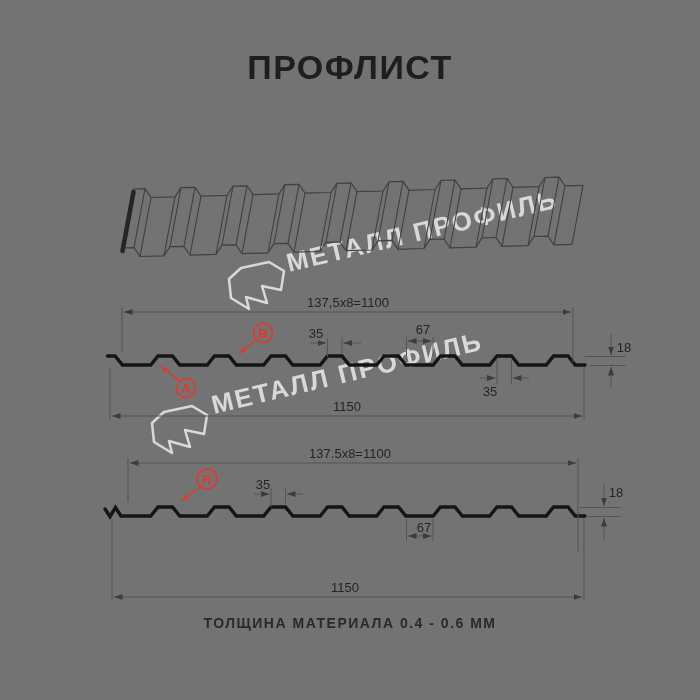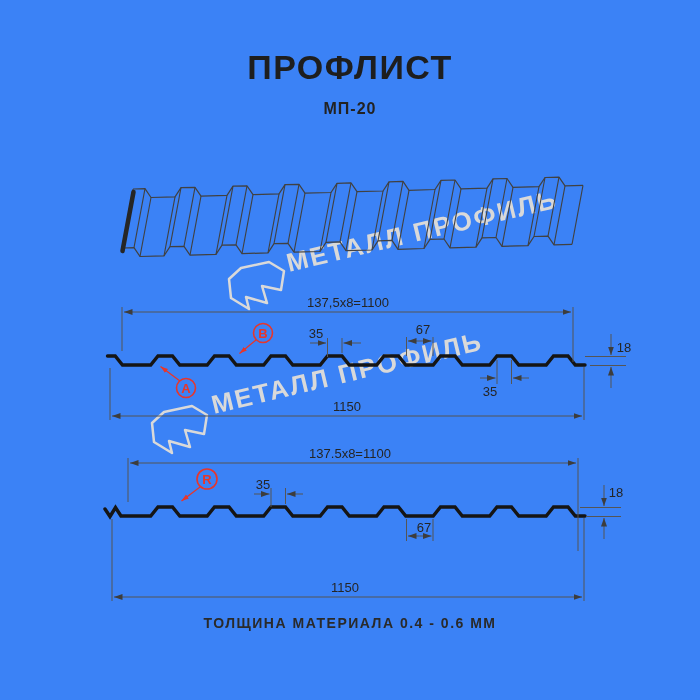--- a/index.html
+++ b/index.html
@@ -1,35 +1,34 @@
 <!DOCTYPE html>
 <html><head>
 <meta charset="utf-8">
 <style>
   html,body{margin:0;padding:0;background:#ffffff;}
-  .canvas{position:relative;width:700px;height:700px;background:#3b82f6;overflow:hidden;
+  .canvas{position:relative;width:700px;height:700px;background:#737373;overflow:hidden;
           font-family:"Liberation Sans", sans-serif;}
   .title{position:absolute;left:0;top:48px;width:700px;text-align:center;
          font-size:34px;font-weight:800;letter-spacing:1.5px;color:#1e1e1e;}
   .subtitle{position:absolute;left:0;top:100px;width:700px;text-align:center;
          font-size:16px;font-weight:600;letter-spacing:1px;color:#222;}
   .footer{position:absolute;left:0;top:615px;width:700px;text-align:center;
          font-size:14px;font-weight:600;letter-spacing:1.5px;color:#2a2a2a;}
   svg{position:absolute;left:0;top:0;}
   .dimtxt{font-size:13px;fill:#252525;}
   .redtxt{font-size:13px;font-weight:600;}
   .wmtxt{font-size:26px;font-weight:700;letter-spacing:2px;}
 </style>
 </head>
 <body>
 
 <div class="canvas">
 
   <div class="title">ПРОФЛИСТ</div>
-  <div class="subtitle">МП-20</div>
 
   <svg width="700" height="700" viewBox="0 0 700 700">
     <defs>
       <marker id="arr" markerWidth="9" markerHeight="6" refX="8.5" refY="3" orient="auto" markerUnits="userSpaceOnUse">
         <path d="M0,0 L8.5,3 L0,6 Z" fill="#3d3d3d"></path>
       </marker>
       <marker id="arrRed" markerWidth="8" markerHeight="6" refX="7.5" refY="3" orient="auto" markerUnits="userSpaceOnUse">
         <path d="M0,0.6 L7.5,3 L0,5.4 Z" fill="#e8362a"></path>
       </marker>
     </defs>

